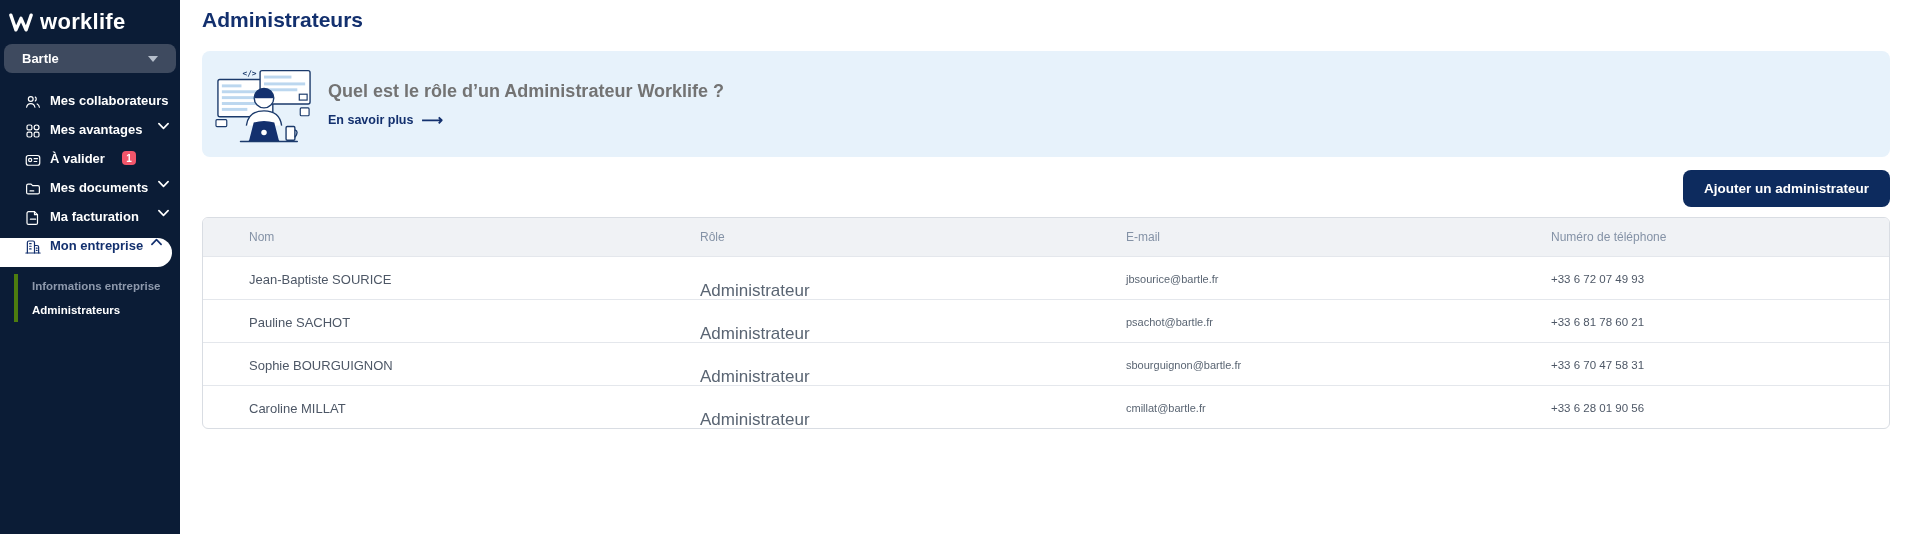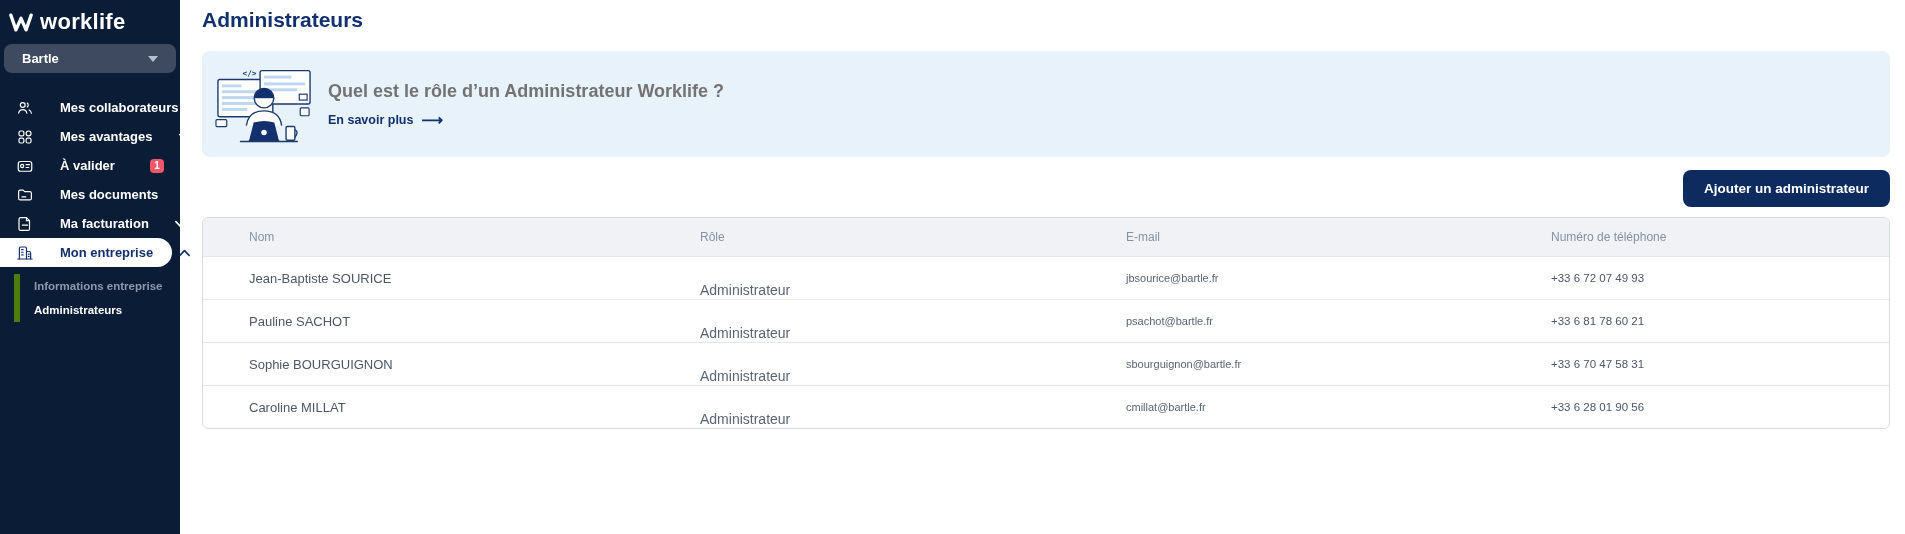--- a/index.html
+++ b/index.html
@@ -19,38 +19,38 @@
   .logo-row { display: flex; align-items: center; gap: 7px; padding: 11px 0 0 9px; height: 33px; }
   .logo-text { font-size: 22px; font-weight: 700; letter-spacing: .3px; }
   .company {
     margin: 11px 4px 0 4px; height: 29px; background: #3e4a5f;
     border-radius: 8px; display: flex; align-items: center;
     padding: 0 18px; font-size: 13px; font-weight: 600; cursor: pointer;
   }
   .company .tri { margin-left: auto; display: flex; }
   .nav { margin-top: 20px; }
   .nav-item {
-    height: 29px; display: flex; align-items: center;
-    padding-left: 16px; gap: 26px; font-size: 13px; font-weight: 700;
+    height: 29px; display: flex; 
+    padding-left: 24px; gap: 8px; font-size: 13px; font-weight: 700;
     cursor: pointer; white-space: nowrap;
   }
   .nav-item .nicon { width: 18px; height: 18px; display: flex; flex: none; }
   .nav-item .nicon svg { width: 18px; height: 18px; }
   .nav-item .chev { margin-left: auto; margin-right: 11px; display: flex; }
   .nav-item.active {
     background: #fff; color: #13306e; width: 172px;
     border-radius: 0 16px 16px 0;
   }
   .badge {
     margin-left: 9px; min-width: 14px; height: 14px; padding: 0 3px;
     background: #f2566b; border-radius: 4px; color: #fff;
     font-size: 10px; font-weight: 700;
     display: flex; align-items: center; justify-content: center;
   }
-  .subnav { margin: 7px 0 0 14px; border-left: 6px solid #4d7c0f; }
+  .subnav { margin: 7px 0 0 14px; border-left: 4px solid #4d7c0f; }
   .sub-item {
     height: 24px; display: flex; align-items: center; padding-left: 14px;
     font-size: 11.5px; font-weight: 700; color: #8e99ac; cursor: pointer;
     white-space: nowrap;
   }
   .sub-item.active { color: #ffffff; }
 
   
   .main { flex: 1; padding: 0 15px 0 22px; background: #fff; }
   .page-title { margin-top: 8px; font-size: 21px; font-weight: 700; color: #13306e; }
@@ -82,21 +82,21 @@
     overflow: hidden; background: #fff;
   }
   .thead, .trow {
     display: grid; grid-template-columns: 497px 426px 425px 1fr;
     align-items: center;
   }
   .thead { height: 38px; background: #f0f2f5; color: #8492a6; font-size: 12px; }
   .thead > div:first-child, .trow > div:first-child { padding-left: 46px; }
   .trow { height: 43px; border-top: 1px solid #e4e7ec; }
   .cell-name  { font-size: 13px;   color: #4d5766; }
-  .cell-role  { font-size: 14px;   color: #5a6573; margin-top: 24px; }
+  .cell-role  { font-size: 17px;   color: #5a6573; margin-top: 24px; }
   .cell-email { font-size: 11px;   color: #5a6573; }
   .cell-phone { font-size: 11.5px; color: #4d5766; }
 </style>
 </head>
 <body>
 
 <div class="app">
 
   <aside class="sidebar">
 

